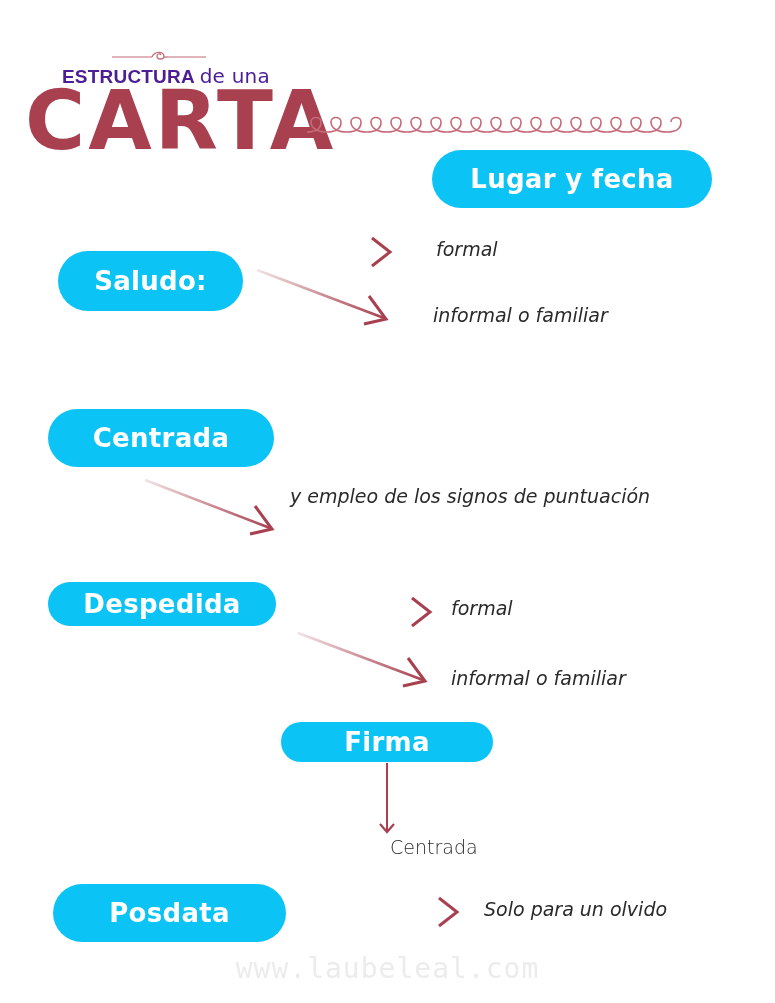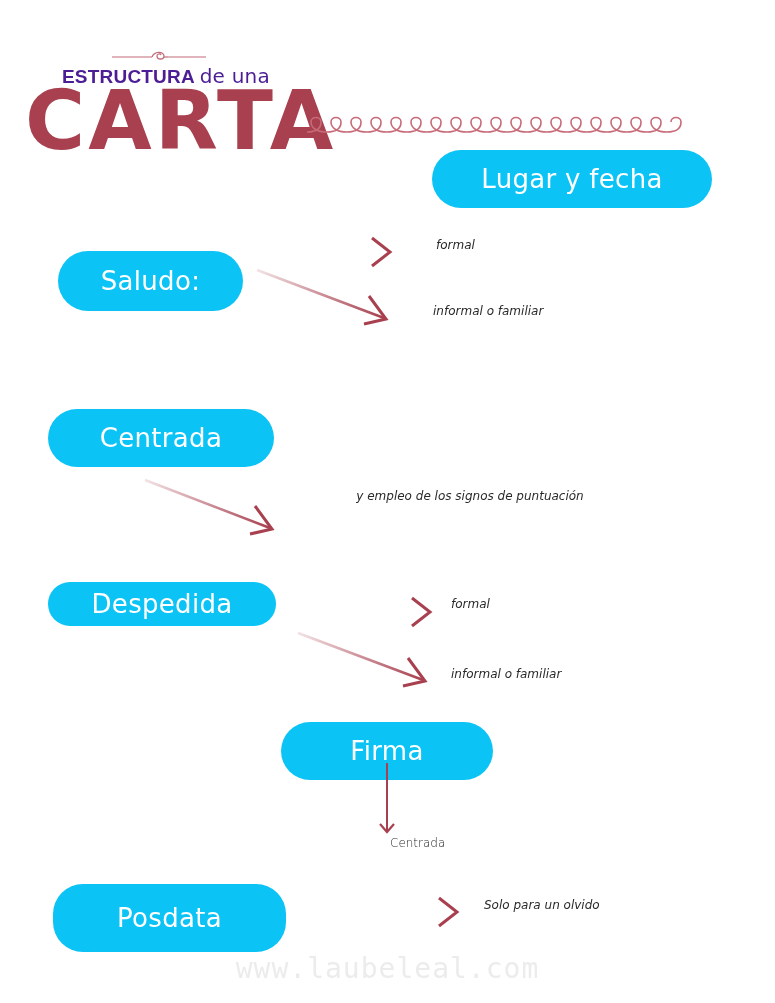--- a/index.html
+++ b/index.html
@@ -3,22 +3,22 @@
 <meta charset="utf-8">
 <style>
   html, body { margin:0; padding:0; }
   body { width:775px; height:1003px; background:#ffffff; position:relative; overflow:hidden; font-family:"DejaVu Sans", sans-serif; }
   .abs { position:absolute; }
   .ornament { left:110px; top:48px; width:100px; height:16px; }
   .subtitle { left:62px; top:64px; font-family:"Liberation Sans", sans-serif; font-weight:bold; font-size:19px; color:#4c1d95; letter-spacing:0.2px; white-space:nowrap; }
   .subtitle .light { font-weight:normal; font-family:"DejaVu Sans", sans-serif; font-size:20px; }
   .title { left:25px; top:78px; font-family:"DejaVu Sans", sans-serif; font-weight:bold; font-size:82px; line-height:86px; color:#a8404f; letter-spacing:3px;text-align:center; }
   .loops { left:305px; top:108px; width:450px; height:30px; }
-  .pill { position:absolute; background:#0bc3f5; border-radius:30px; color:#ffffff; font-family:"DejaVu Sans", sans-serif; font-weight:normal; font-size:26px; display:flex; align-items:center; justify-content:center; white-space:nowrap; letter-spacing:0.3px; cursor:pointer; }
-  .note { position:absolute; font-family:"DejaVu Sans", sans-serif; font-style:italic; font-size:12px; color:#2a2a2a; white-space:nowrap; font-weight:300; }
+  .pill { position:absolute; background:#0bc3f5; border-radius:30px; color:#ffffff; font-family:"DejaVu Sans", sans-serif; font-weight:bold; font-size:26px; display:flex; align-items:center; justify-content:center; white-space:nowrap; letter-spacing:0.3px; cursor:pointer; }
+  .note { position:absolute; font-family:"DejaVu Sans", sans-serif; font-style:italic; font-size:19px; color:#2a2a2a; white-space:nowrap; font-weight:300; }
   .note.center { text-align:center; line-height:28px; }
   svg.arrows { position:absolute; left:0; top:0; width:775px; height:1003px; pointer-events:none; }
   .watermark { left:0; width:775px; top:952px; text-align:center; font-family:"DejaVu Sans Mono", monospace; font-size:28px; color:#ececec; letter-spacing:1px; }
 </style>
 </head>
 <body>
 
 <svg class="abs ornament" viewBox="0 0 100 16">
   <line x1="2" y1="9" x2="42" y2="9" stroke="#c26b77" stroke-width="1.2"></line>
   <line x1="58" y1="9" x2="96" y2="9" stroke="#c26b77" stroke-width="1.2"></line>
@@ -52,22 +52,22 @@
        c10 0 14 -4 14 -10 c0 -6 -10 -6 -10 0 c0 6 6 10 16 10
        c10 0 14 -4 14 -10 c0 -6 -10 -6 -10 0 c0 6 6 10 16 10
        c10 0 14 -4 14 -10 c0 -6 -10 -6 -10 0 c0 6 6 10 16 10
        c10 0 14 -4 14 -10 c0 -6 -10 -6 -10 0"></path>
 </svg>
 
 <div class="pill" style="left:432px;top:150px;width:280px;height:58px;">Lugar y fecha</div>
 <div class="pill" style="left:58px;top:223px;width:185px;height:60px;margin-top:28px;">Saludo:</div>
 <div class="pill" style="left:48px;top:409px;width:226px;height:58px;">Centrada</div>
 <div class="pill" style="left:48px;top:582px;width:228px;height:44px;">Despedida</div>
-<div class="pill" style="left:281px;top:722px;width:212px;height:58px;">Firma</div>
-<div class="pill" style="left:53px;top:884px;width:233px;height:68px;">Posdata</div>
+<div class="pill" style="left:281px;top:722px;width:212px;height:40px;">Firma</div>
+<div class="pill" style="left:53px;top:884px;width:233px;height:58px;">Posdata</div>
 
 <div class="note" style="left:436px;top:238px;">formal</div>
 <div class="note" style="left:433px;top:304px;">informal o familiar</div>
 
 <div class="note center" style="left:290px;top:482px;width:360px;">
   <div>y empleo de los signos de puntuación</div>
 </div>
 
 <div class="note" style="left:451px;top:597px;">formal</div>
 <div class="note" style="left:451px;top:667px;">informal o familiar</div>

